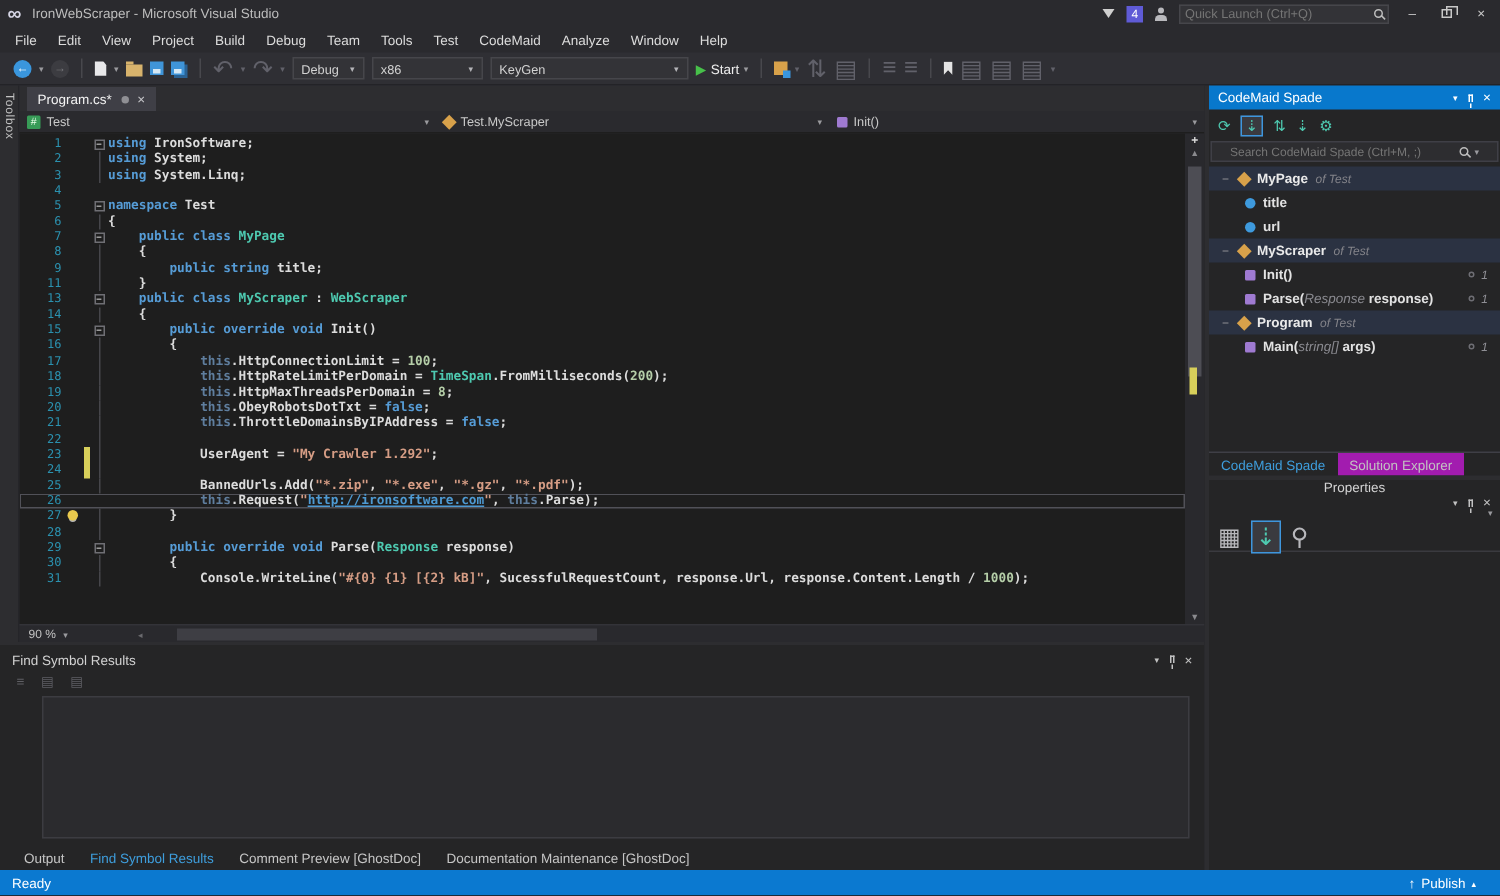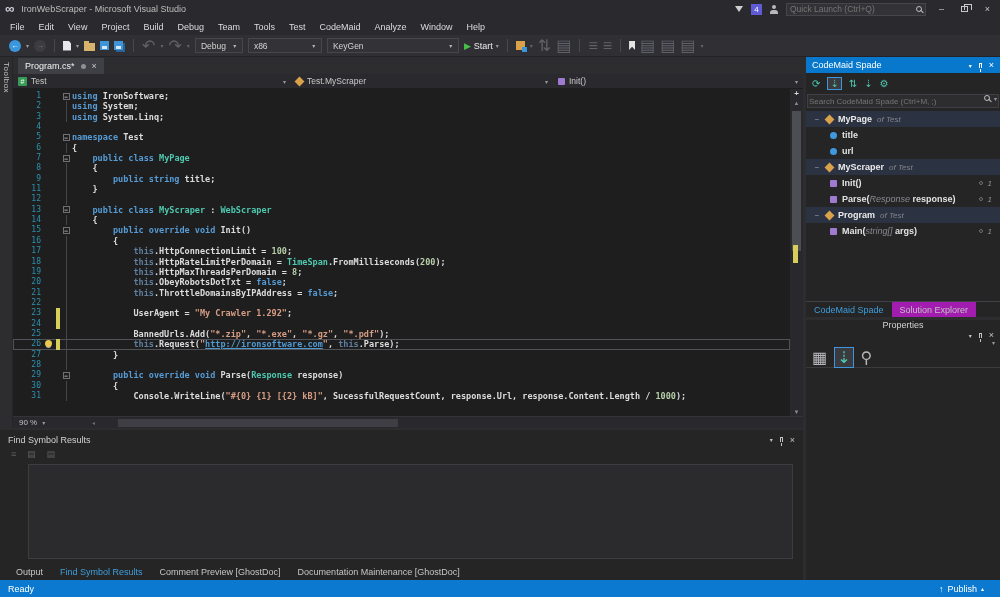--- a/index.html
+++ b/index.html
@@ -66,21 +66,21 @@
   .bc-caret { margin-left:auto; color:#9a9a9e; font-size:6px; }
   .ic-cs { width:9px; height:9px; background:#379b57; color:#eaffea; font-size:7px; line-height:9px; text-align:center; flex:none; border-radius:1px;}
   .ic-class { width:7px; height:7px; background:#d8a14a; transform:rotate(45deg); flex:none; }
   .ic-method { width:7px; height:7px; background:#9f7ad1; border-radius:1px; flex:none; }
   .ic-field { width:7px; height:7px; background:#3e9add; border-radius:50%; flex:none; }
 
   
   .code-wrap { flex:1; display:flex; background:#1e1e1e; min-height:0; }
   .code-lines { flex:1; padding-top:2px; font-family:"DejaVu Sans Mono", monospace; font-size:8.5px; font-weight:bold; overflow:hidden; }
   .cl { display:flex; height:10.35px; line-height:10.35px; white-space:pre; }
-  .cl.cur { box-shadow:inset 0 0 0 1px #515158; }
+  .cl.cur { box-shadow:inset 0 0 0 1px #515158;align-items:flex-end; }
   .ln { width:30px; text-align:right; color:#2b91af; font-weight:normal; font-size:8px; flex:none; padding-right:2px;}
   .glyph { width:13px; flex:none; position:relative; }
   .bulb { position:absolute; left:2px; top:1px; width:7px; height:7px; border-radius:50%; background:#e9c94d; box-shadow:0 2px 0 -1px #b4b4b4; }
   .chg { width:4px; flex:none; } .chg.on { background:#d7cf5a; }
   .fold { width:12px; flex:none; position:relative; display:flex; align-items:center; justify-content:center; }
   .fbox { width:7px; height:7px; border:1px solid #6f6f74; background:#1e1e1e; color:#c8c8c8; font-size:6px; line-height:5px; text-align:center; z-index:1; }
   .fline::before { content:""; position:absolute; left:6px; top:0; bottom:0; width:1px; background:#46464b; }
   .txt { flex:1; white-space:pre; }
   .c-kw { color:#569cd6; } .c-ty { color:#4ec9b0; } .c-st { color:#d69d85; }
   .c-nu { color:#b5cea8; } .c-pl { color:#dcdcdc; } .c-th { color:#5f7e9e; }
@@ -103,21 +103,21 @@
   .pane-title { height:16px; display:flex; align-items:center; padding:0 6px; font-size:9px; }
   .pt-icons { margin-left:auto; display:flex; align-items:center; gap:7px; }
   .pt-caret { font-size:6px; }
   .icon-pin { width:3px; height:5px; border:1px solid currentColor; border-bottom:none; position:relative; display:inline-block; }
   .icon-pin::after { content:""; position:absolute; left:0px; top:5px; width:1px; height:3px; background:currentColor; }
   .cm-pane { height:260px; display:flex; flex-direction:column; }
   .cm-title { background:#0878cc; color:#fff; }
   .cm-toolbar { height:21px; display:flex; align-items:center; gap:7px; padding:0 6px; }
   .cm-ic { color:#4ec9b0; font-size:10px; }
   .tool-sel { border:1px solid #3e96dd; background:#3a3a3f; padding:0 2px; }
-  .cm-search { height:14px; margin:0 1px; border:1px solid #3f3f46; background:#2d2d30; display:flex; padding:0 1px; gap:4px; }
+  .cm-search { height:14px; margin:0 1px; border:1px solid #3f3f46; background:#2d2d30; display:flex; align-items:center; padding:0 12px; gap:4px; }
   .cm-search input { flex:1; background:transparent; border:none; outline:none; color:#87878c; font-size:8px; font-family:"Liberation Sans",sans-serif; min-width:0;}
   .cm-tree { flex:1; overflow:hidden; padding-top:3px; }
   .tr-head { height:16px; display:flex; align-items:center; gap:5px; padding-left:7px; background:#2b3242; }
   .tr-exp { color:#9a9a9e; font-size:8px; width:8px; text-align:center; }
   .tr-name { font-weight:bold; color:#eaeaea; font-size:9px; }
   .tr-suffix { font-style:italic; color:#84848a; font-size:8px; }
   .tr-item { height:16px; display:flex; align-items:center; gap:5px; padding-left:24px; }
   .tr-label { color:#e2e2e2; font-size:9px; font-weight:bold; }
   .tr-mid { font-style:italic; color:#8a8a90; font-weight:normal; }
   .tr-metric { margin-left:auto; padding-right:8px; color:#8f8f95; font-size:8px; font-style:italic; display:flex; align-items:center; gap:5px; }
@@ -269,21 +269,20 @@
                 <div class="cl"><span class="ln">1</span><span class="glyph"></span><span class="chg"></span><span class="fold"><span class="fbox">−</span></span><span class="txt"><span class="c-kw">using</span><span class="c-pl"> IronSoftware;</span></span></div>
                 <div class="cl"><span class="ln">2</span><span class="glyph"></span><span class="chg"></span><span class="fold fline"></span><span class="txt"><span class="c-kw">using</span><span class="c-pl"> System;</span></span></div>
                 <div class="cl"><span class="ln">3</span><span class="glyph"></span><span class="chg"></span><span class="fold fline"></span><span class="txt"><span class="c-kw">using</span><span class="c-pl"> System.Linq;</span></span></div>
                 <div class="cl"><span class="ln">4</span><span class="glyph"></span><span class="chg"></span><span class="fold"></span><span class="txt"></span></div>
                 <div class="cl"><span class="ln">5</span><span class="glyph"></span><span class="chg"></span><span class="fold"><span class="fbox">−</span></span><span class="txt"><span class="c-kw">namespace</span><span class="c-pl"> Test</span></span></div>
                 <div class="cl"><span class="ln">6</span><span class="glyph"></span><span class="chg"></span><span class="fold fline"></span><span class="txt"><span class="c-pl">{</span></span></div>
                 <div class="cl"><span class="ln">7</span><span class="glyph"></span><span class="chg"></span><span class="fold"><span class="fbox">−</span></span><span class="txt"><span class="c-pl">    </span><span class="c-kw">public class</span><span class="c-ty"> MyPage</span></span></div>
                 <div class="cl"><span class="ln">8</span><span class="glyph"></span><span class="chg"></span><span class="fold fline"></span><span class="txt"><span class="c-pl">    {</span></span></div>
                 <div class="cl"><span class="ln">9</span><span class="glyph"></span><span class="chg"></span><span class="fold fline"></span><span class="txt"><span class="c-pl">        </span><span class="c-kw">public string</span><span class="c-pl"> title;</span></span></div>
                 <div class="cl"><span class="ln">11</span><span class="glyph"></span><span class="chg"></span><span class="fold fline"></span><span class="txt"><span class="c-pl">    }</span></span></div>
-                <div class="cl"><span class="ln">12</span><span class="glyph"></span><span class="chg"></span><span class="fold fline"></span><span class="txt"></span></div>
                 <div class="cl"><span class="ln">13</span><span class="glyph"></span><span class="chg"></span><span class="fold"><span class="fbox">−</span></span><span class="txt"><span class="c-pl">    </span><span class="c-kw">public class</span><span class="c-ty"> MyScraper</span><span class="c-pl"> : </span><span class="c-ty">WebScraper</span></span></div>
                 <div class="cl"><span class="ln">14</span><span class="glyph"></span><span class="chg"></span><span class="fold fline"></span><span class="txt"><span class="c-pl">    {</span></span></div>
                 <div class="cl"><span class="ln">15</span><span class="glyph"></span><span class="chg"></span><span class="fold"><span class="fbox">−</span></span><span class="txt"><span class="c-pl">        </span><span class="c-kw">public override void</span><span class="c-pl"> Init()</span></span></div>
                 <div class="cl"><span class="ln">16</span><span class="glyph"></span><span class="chg"></span><span class="fold fline"></span><span class="txt"><span class="c-pl">        {</span></span></div>
                 <div class="cl"><span class="ln">17</span><span class="glyph"></span><span class="chg"></span><span class="fold fline"></span><span class="txt"><span class="c-pl">            </span><span class="c-th">this</span><span class="c-pl">.HttpConnectionLimit = </span><span class="c-nu">100</span><span class="c-pl">;</span></span></div>
                 <div class="cl"><span class="ln">18</span><span class="glyph"></span><span class="chg"></span><span class="fold fline"></span><span class="txt"><span class="c-pl">            </span><span class="c-th">this</span><span class="c-pl">.HttpRateLimitPerDomain = </span><span class="c-ty">TimeSpan</span><span class="c-pl">.FromMilliseconds(</span><span class="c-nu">200</span><span class="c-pl">);</span></span></div>
                 <div class="cl"><span class="ln">19</span><span class="glyph"></span><span class="chg"></span><span class="fold fline"></span><span class="txt"><span class="c-pl">            </span><span class="c-th">this</span><span class="c-pl">.HttpMaxThreadsPerDomain = </span><span class="c-nu">8</span><span class="c-pl">;</span></span></div>
                 <div class="cl"><span class="ln">20</span><span class="glyph"></span><span class="chg"></span><span class="fold fline"></span><span class="txt"><span class="c-pl">            </span><span class="c-th">this</span><span class="c-pl">.ObeyRobotsDotTxt = </span><span class="c-kw">false</span><span class="c-pl">;</span></span></div>
                 <div class="cl"><span class="ln">21</span><span class="glyph"></span><span class="chg"></span><span class="fold fline"></span><span class="txt"><span class="c-pl">            </span><span class="c-th">this</span><span class="c-pl">.ThrottleDomainsByIPAddress = </span><span class="c-kw">false</span><span class="c-pl">;</span></span></div>
                 <div class="cl"><span class="ln">22</span><span class="glyph"></span><span class="chg"></span><span class="fold fline"></span><span class="txt"></span></div>

